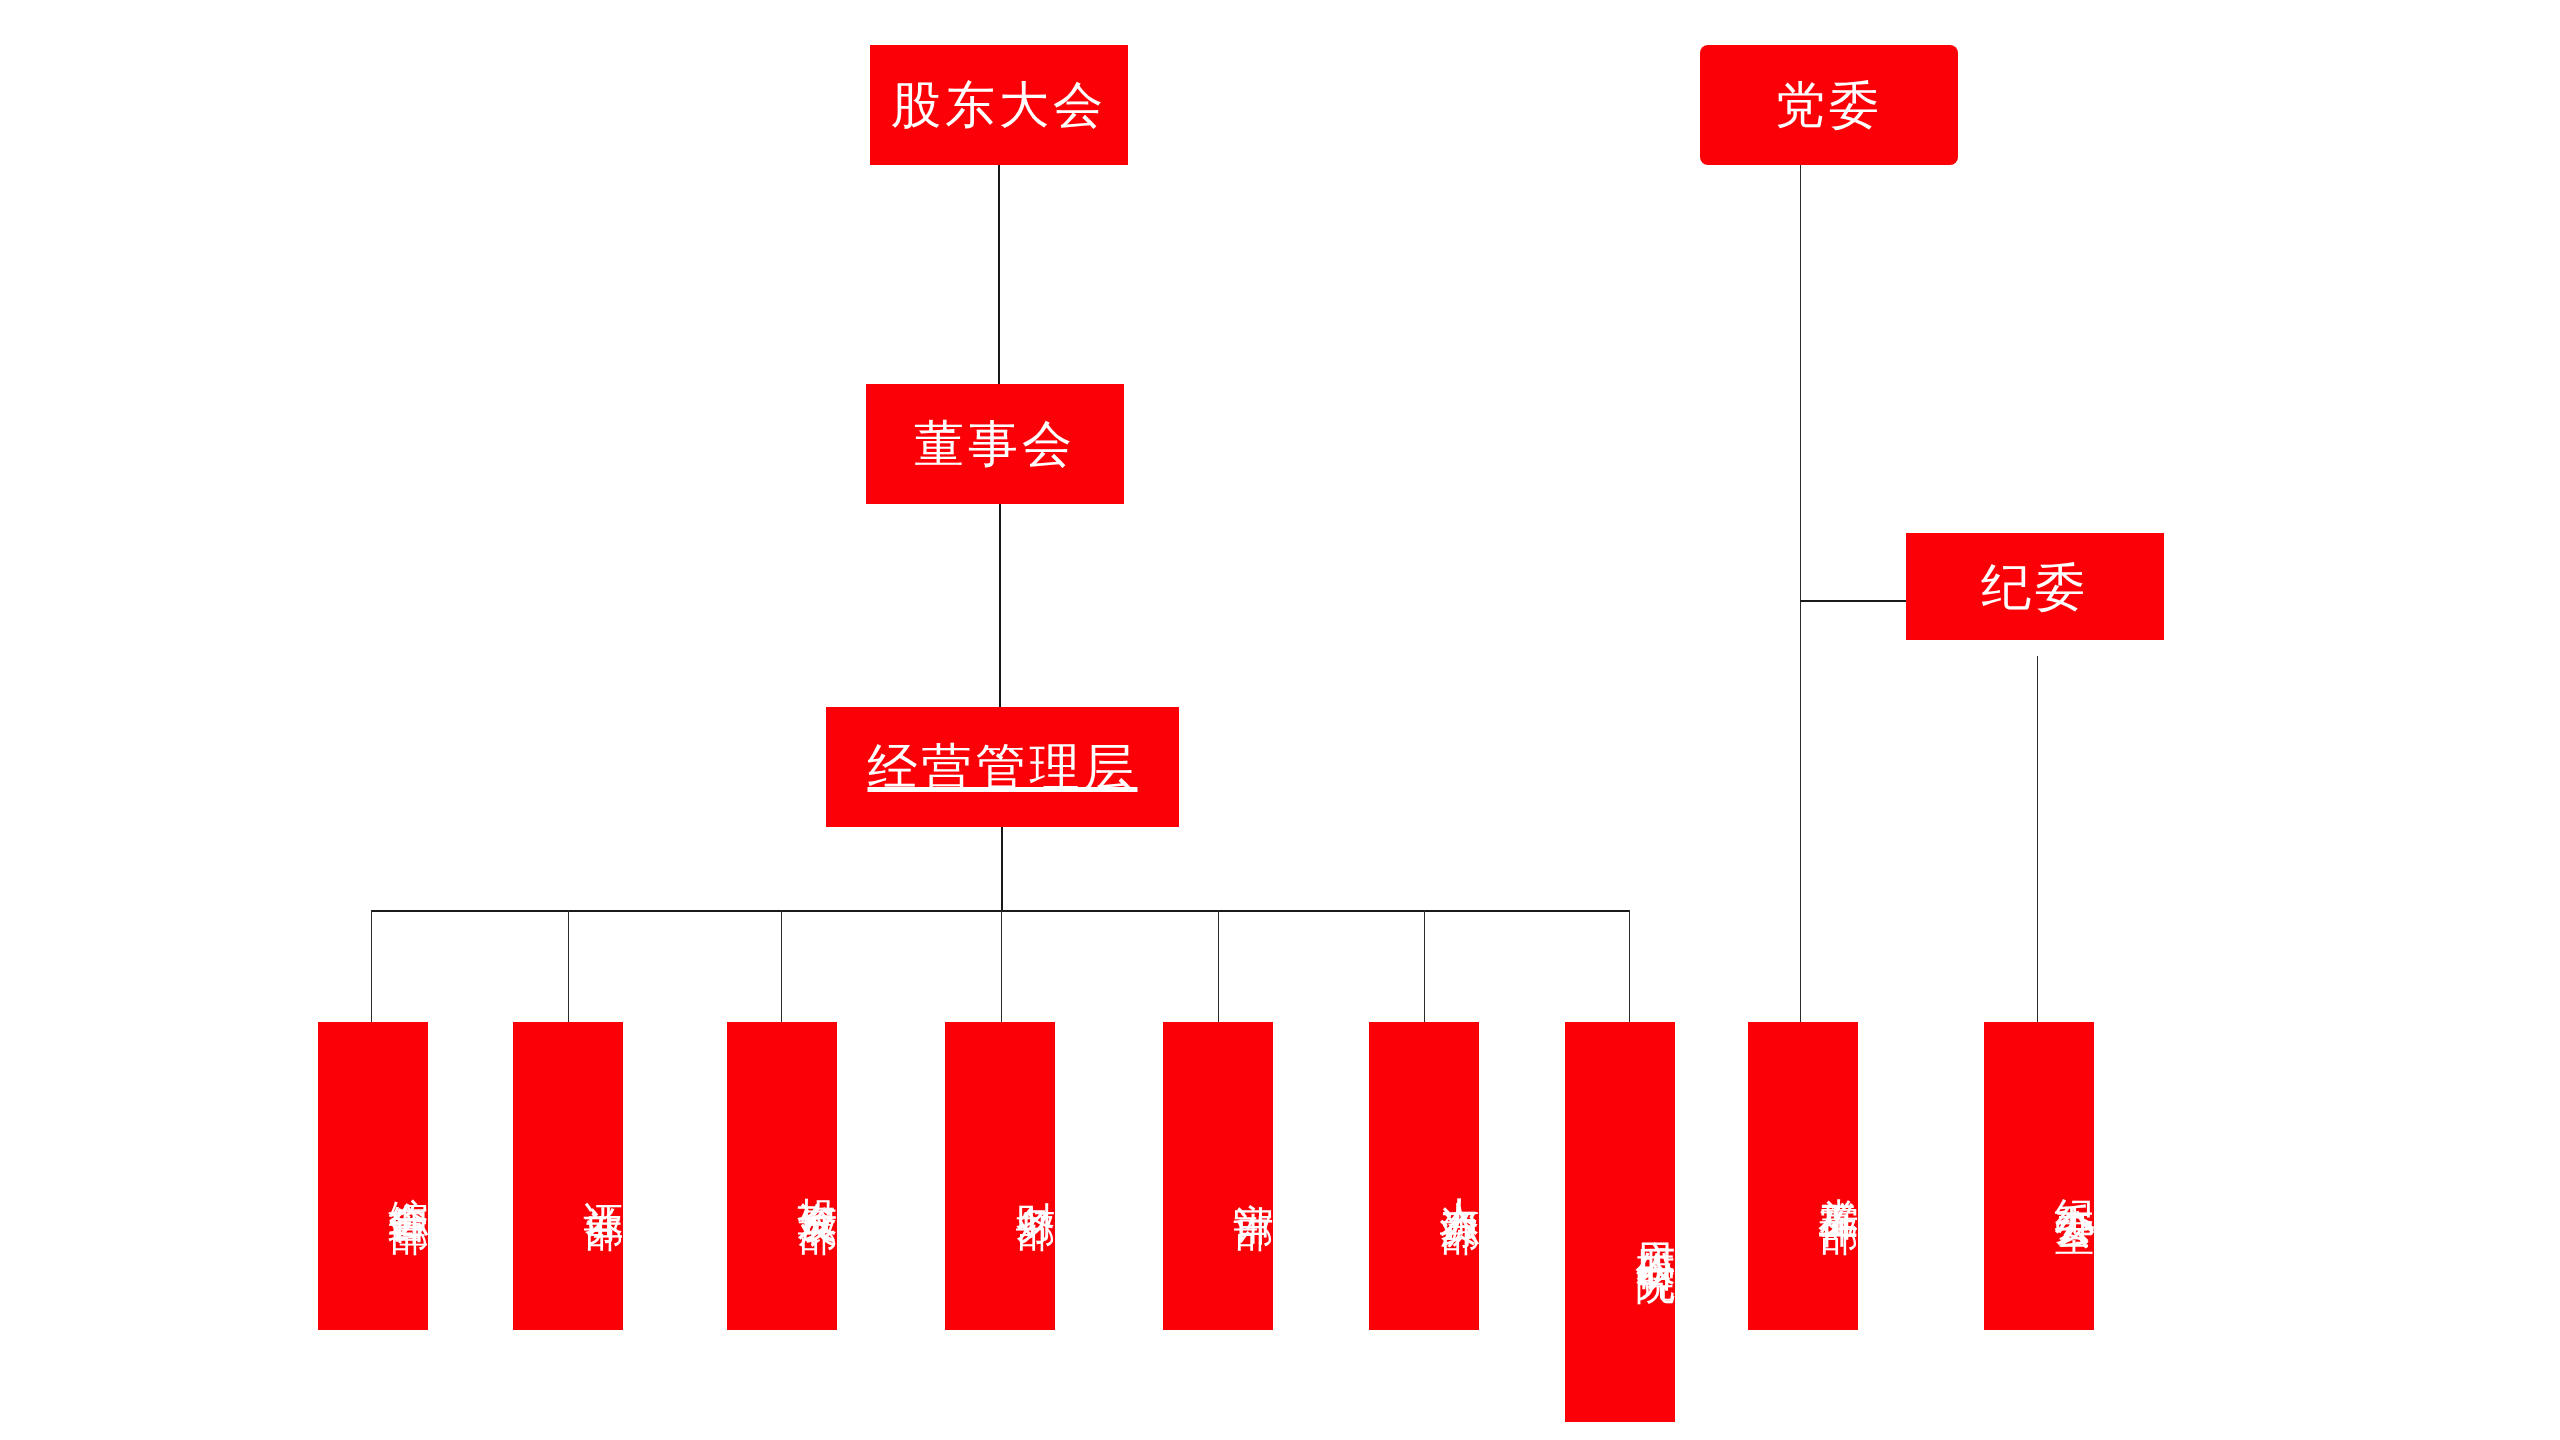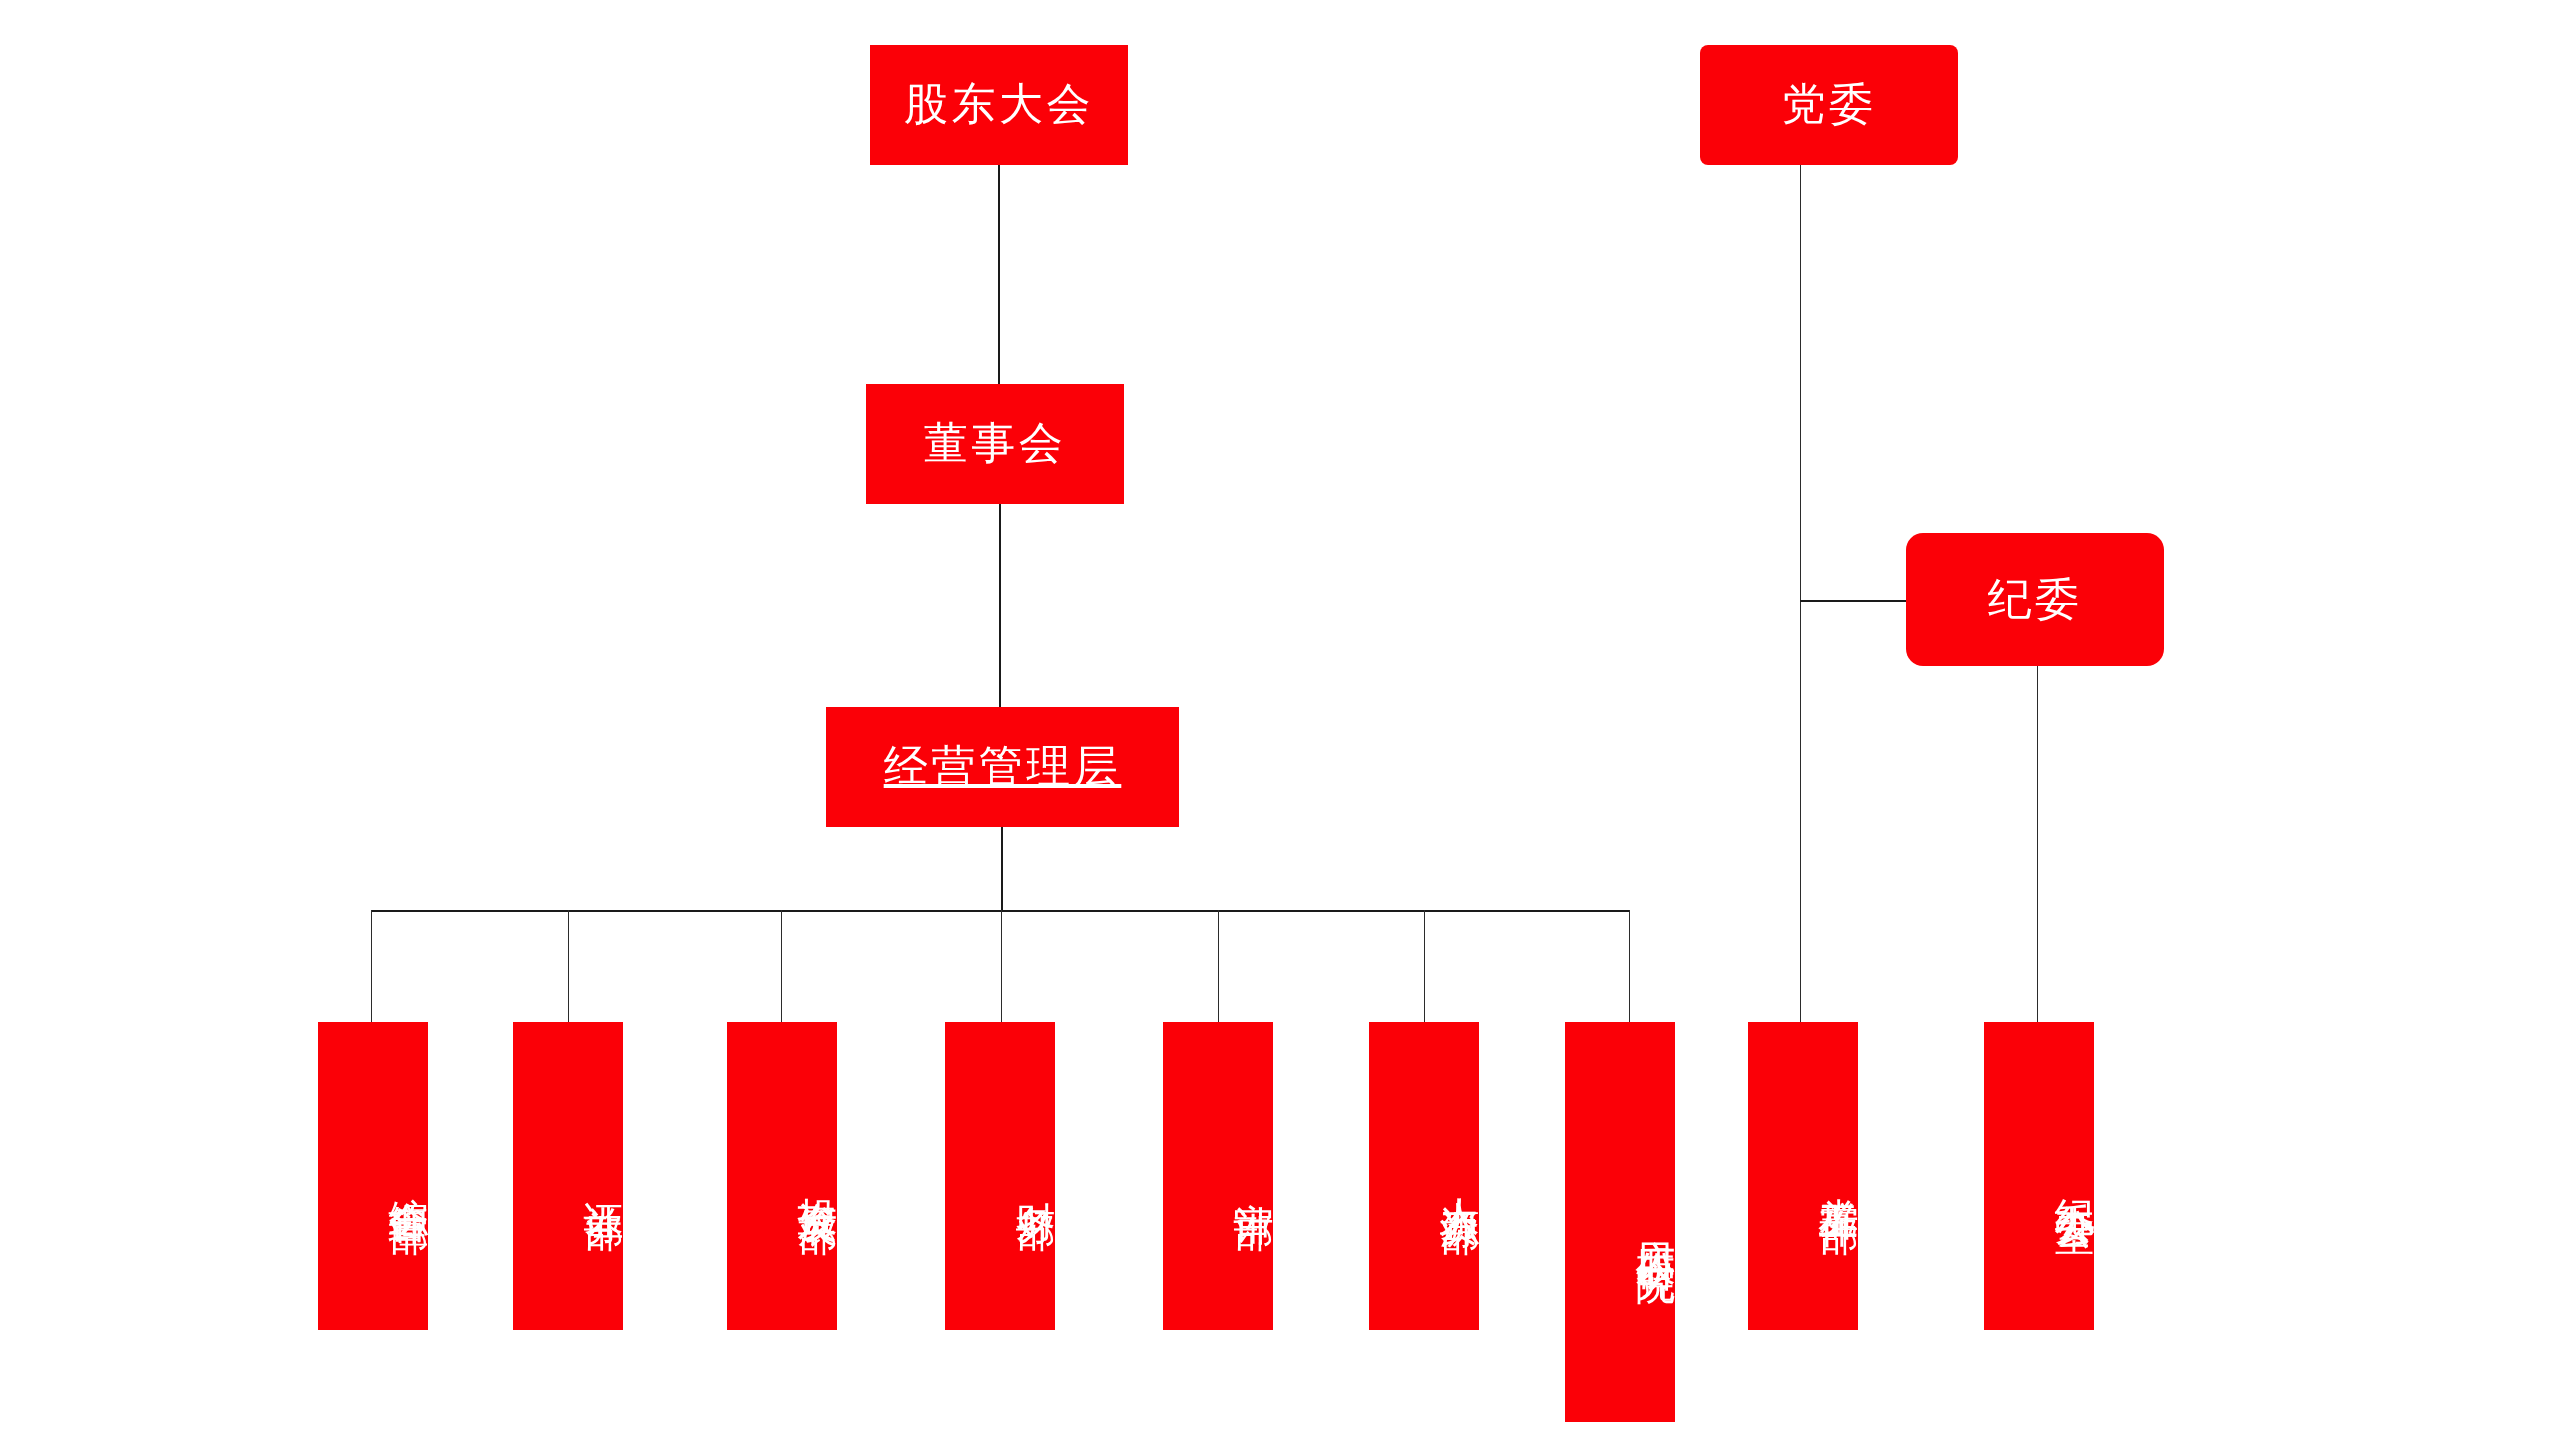--- a/index.html
+++ b/index.html
@@ -33,21 +33,21 @@
     color: #ffffff;
     display: flex;
     align-items: center;
     justify-content: center;
     box-sizing: border-box;
     line-height: 1.0;
     letter-spacing: 0.02em;
     z-index: 5;
   }
   .node.horiz {
-    font-size: 44px;
+    font-size: 50px;
     letter-spacing: 0.08em;
   }
   .node.vert {
     writing-mode: vertical-rl;
     text-orientation: upright;
     font-size: 40px;
     letter-spacing: 0.10em;
     padding-top: 8px;
     padding-bottom: 8px;
     align-items: flex-start;
@@ -94,21 +94,21 @@
   </div>
 
   <div class="node horiz" style="left:826px; top:707px; width:353px; height:120px;text-decoration:underline;">
     <span class="label">经营管理层</span>
   </div>
 
   <div class="node horiz" style="left:1700px; top:45px; width:258px; height:120px;border-radius:8px;">
     <span class="label">党委</span>
   </div>
 
-  <div class="node horiz" style="left:1906px; top:533px; width:258px; height:133px;border-radius:17px;">
+  <div class="node horiz" style="left:1906px; top:533px; width:258px; height:107px;">
     <span class="label">纪委</span>
   </div>
 
   <div class="node vert" style="left:318px; top:1022px; width:110px; height:308px;">
     <span class="label">综合管理部</span>
   </div>
 
   <div class="node vert" style="left:513px; top:1022px; width:110px; height:308px;">
     <span class="label">证券部</span>
   </div>

